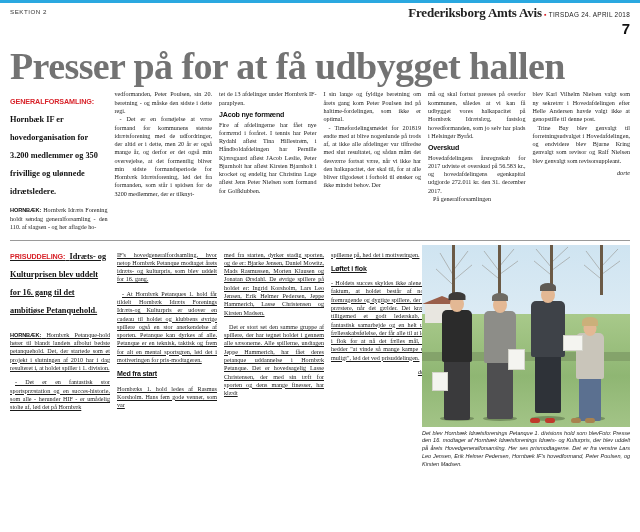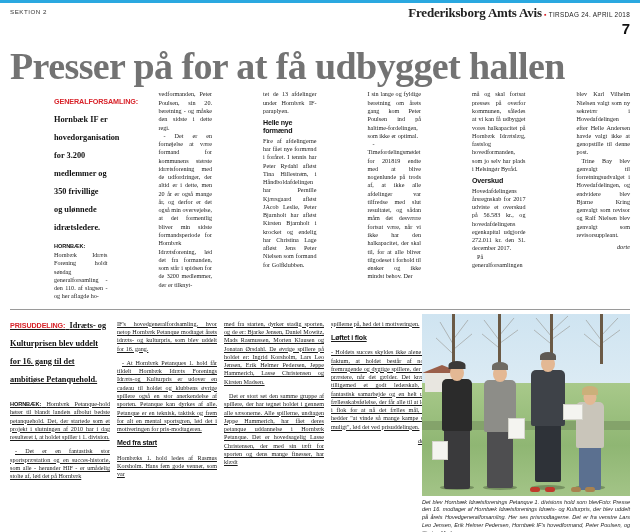--- a/index.html
+++ b/index.html
@@ -92,21 +92,20 @@
   }
 
   
   .cols {
     display: flex;
     gap: 7px;
   }
   .col {
     flex: 1 1 0;
     min-width: 0;
-    margin-left: 44px;
   }
   .col p,
   .col .lead,
   .col .kicker-block {
     margin: 0;
   }
   .body-text {
     font-size: 6.15px;
     line-height: 1.345;
     text-align: justify;
@@ -312,21 +311,21 @@
         <p class="body-text"><span class="dateline">HORNBÆK:</span> <span>Hornbæk Idræts Forening holdt søndag generalforsamling - den 110. af slagsen - og her aflagde ho-</span></p>
       </div>
 
       <div class="col">
         <p class="body-text">vedformanden, Peter Poulsen, sin 20. beretning - og måske den sidste i dette regi.</p>
         <p class="body-text">- Det er en fornøjelse at være formand for kommunens største idrætsforening med de udfordringer, der altid er i dette, men 20 år er også mange år, og derfor er det også min overvejelse, at det formentlig bliver min sidste formandsperiode for Hornbæk Idrætsforening, lød det fra formanden, som står i spidsen for de 3200 medlemmer, der er tilknyt-</p>
       </div>
 
       <div class="col">
         <p class="body-text">tet de 13 afdelinger under Hornbæk IF-paraplyen.</p>
-        <div class="subhead">Helle nye formænd</div>
+        <div class="subhead">JAcob nye formænd</div>
         <p class="body-text">Fire af afdelingerne har fået nye formænd i foråret. I tennis har Peter Rydahl afløst Tina Hillestrøm, i Håndboldafdelingen har Pernille Kjærsgaard afløst JAcob Leslie, Peter Bjarnholt har afløst Kirsten Bjarnholt i krocket og endelig har Christina Lage afløst Jens Peter Nielsen som formand for Golfklubben.</p>
       </div>
 
       <div class="col">
         <p class="body-text">I sin lange og fyldige beretning om årets gang kom Peter Poulsen ind på haltime-fordelingen, som ikke er optimal.</p>
         <p class="body-text">- Timefordelingsmødet for 201819 endte med at blive nogenlunde på trods af, at ikke alle afdelinger var tilfredse med slut resultatet, og sådan måm det desværre fortsat være, når vi ikke har den halkapacitet, der skal til, for at alle bliver tilgodeset i forhold til ønsker og ikke mindst behov. Der</p>
       </div>
 
       <div class="col">
         <p class="body-text">må og skal fortsat presses på overfor kommunen, således at vi kan få udbygget vores halkapacitet på Hornbæk Idrætslæg, fastslog hovedformanden, som jo selv har plads i Helsingør Byråd.</p>

